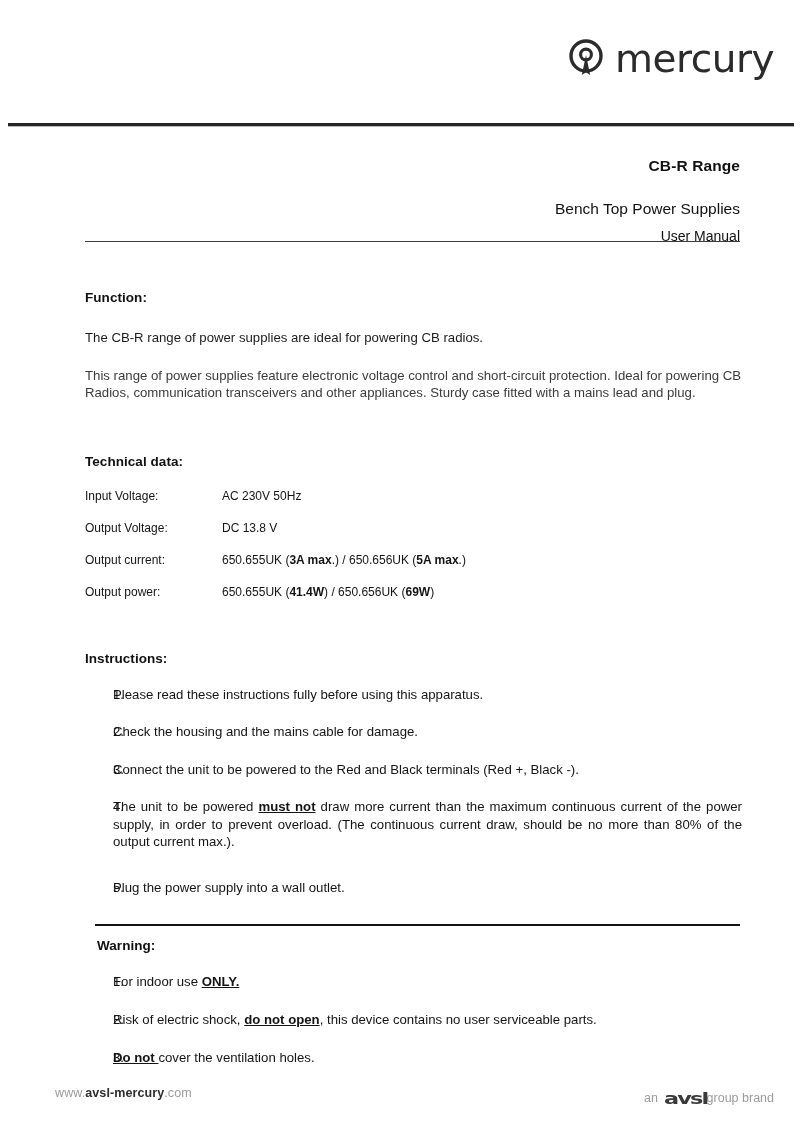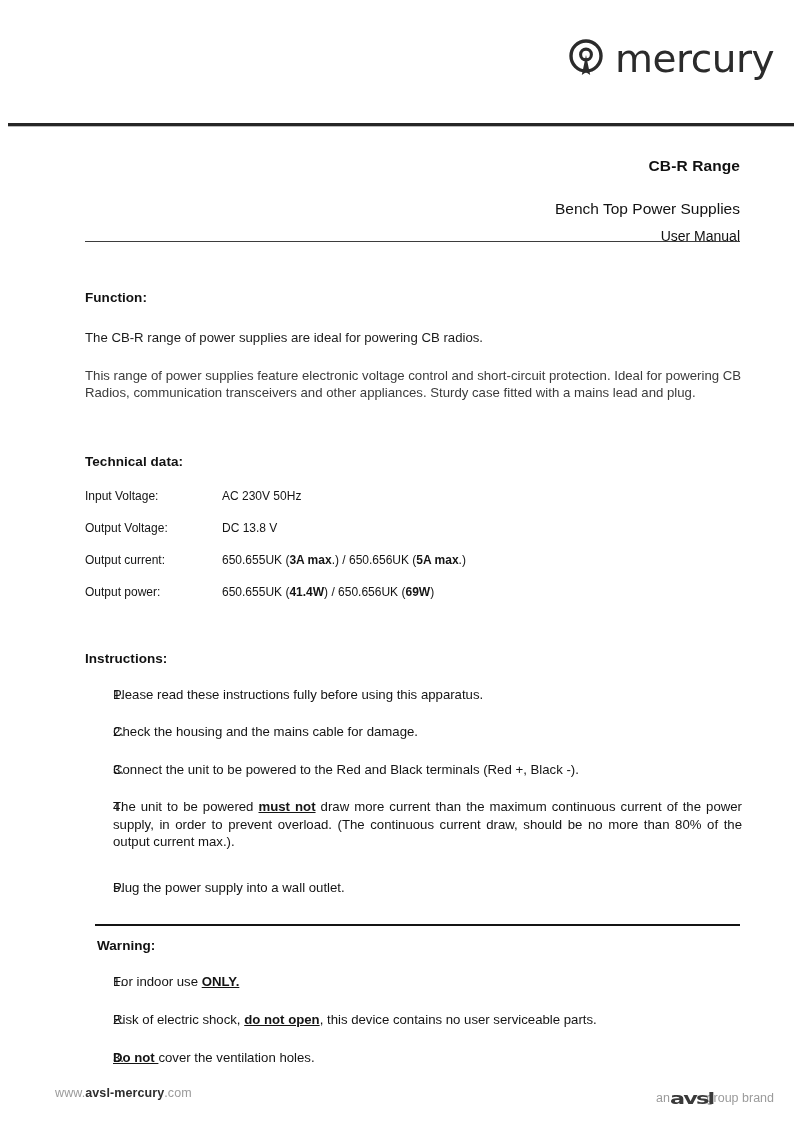--- a/index.html
+++ b/index.html
@@ -178,20 +178,21 @@
   .footer-url b {
     color: #2e2e2e;
     font-weight: bold;
   }
   .footer-brand {
     position: absolute;
     right: 28px;
     top: 2px;
     display: flex;
     align-items: baseline;
+    gap: 6px;
     font-size: 12.5px;
     color: #9b9b9b;
   }
   .avsl-logo {
     font-family: "DejaVu Sans", sans-serif;
     font-weight: bold;
     font-size: 19px;
     color: #3a3a3a;
     letter-spacing: -1.6px;
     transform: scaleX(1.18) scaleY(0.82);

